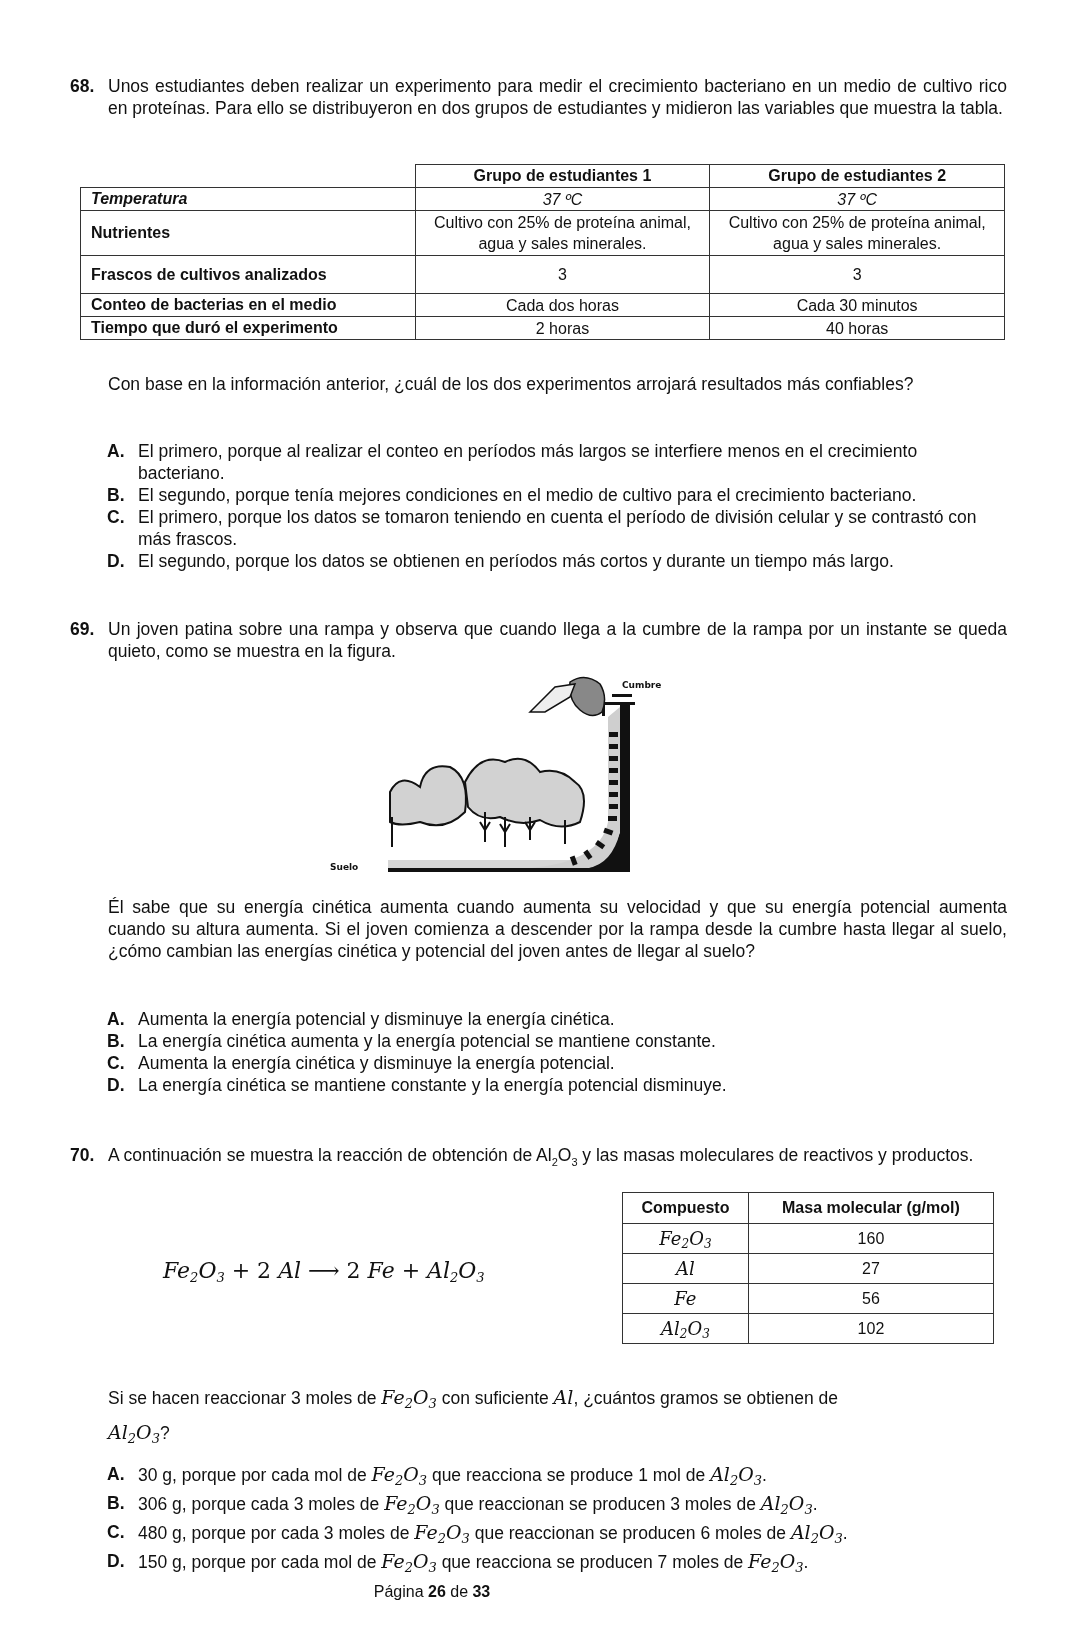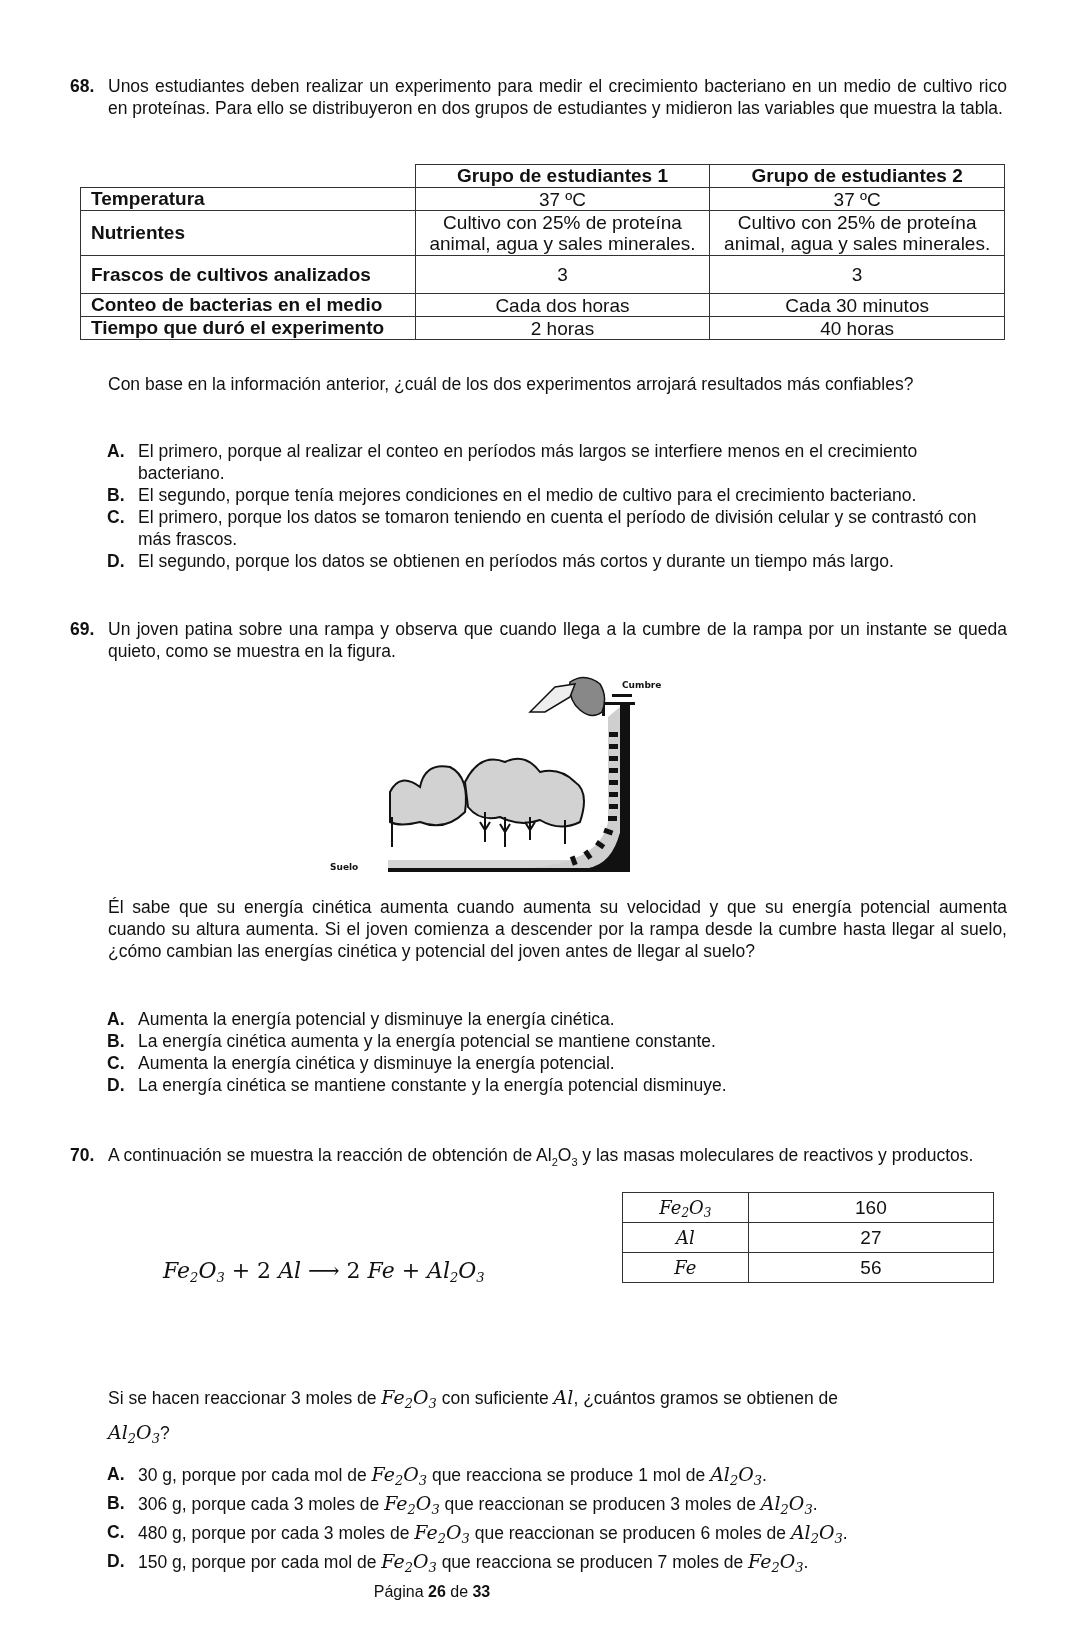--- a/index.html
+++ b/index.html
@@ -8,21 +8,21 @@
   .abs { position: absolute; }
   .qtext { font-size: 17.5px; line-height: 22px; text-align: justify; }
   .qnum { font-weight: bold; position: absolute; left: 0; top: 0; }
   .qbody { margin-left: 38px; }
   .opt { font-size: 17.5px; line-height: 22px; position: absolute; left: 107px; width: 900px; }
   .opt .lbl { font-weight: bold; position: absolute; left: 0; top: 0; }
   .opt .txt { display: block; margin-left: 31px; }
   .math { font-family: "DejaVu Serif", serif; font-style: italic; font-size: 19px; }
   .math sub { font-size: 13px; vertical-align: -4px; line-height: 0; }
   table.grid { border-collapse: collapse; position: absolute; }
-  table.grid td, table.grid th { border: 1.5px solid #333; padding: 0 6px; font-size: 19px; }
+  table.grid td, table.grid th { border: 1.5px solid #333; padding: 0 6px; font-size: 16px; }
   .t1 th { font-weight: bold; text-align: center; height: 22px; }
   .t1 td.rowlab { font-weight: bold; text-align: left; padding-left: 10px; }
   .t1 td.val { text-align: center; line-height: 21px; }
   .t2 th { font-weight: bold; text-align: center; height: 30px; font-size: 17.5px; }
   .t2 td { text-align: center; height: 29px; }
   .t2 td.comp { font-family: "DejaVu Serif", serif; font-style: italic; font-size: 18px; }
   .t2 td.comp sub { font-size: 12px; vertical-align: -3px; line-height: 0; }
   .footer { font-size: 16px; position: absolute; left: 0; width: 864px; text-align: center; }
   .footer b { font-weight: bold; }
 </style>
@@ -39,21 +39,21 @@
       <col style="width:335px">
       <col style="width:295px">
       <col style="width:295px">
     </colgroup>
   <tbody>
       <tr>
     <th style="border:none;"></th>
     <th>Grupo de estudiantes 1</th>
     <th>Grupo de estudiantes 2</th>
   </tr>
-  <tr style="height:23px;">
+  <tr style="height:23px;font-style:italic;">
     <td class="rowlab">Temperatura</td>
     <td class="val">37 ºC</td>
     <td class="val">37 ºC</td>
   </tr>
   <tr style="height:45px;">
     <td class="rowlab">Nutrientes</td>
     <td class="val">Cultivo con 25% de proteína animal, agua y sales minerales.</td>
     <td class="val">Cultivo con 25% de proteína animal, agua y sales minerales.</td>
   </tr>
   <tr style="height:38px;padding-left:36px;">
@@ -173,31 +173,39 @@
 </div>
 
 <div class="abs math" style="left:163px; top:1258px; font-size:22px; white-space:pre;"><span>Fe</span><sub>2</sub><span>O</span><sub>3</sub><span style="font-style:normal"> + 2 </span><span>Al</span><span style="font-style:normal"> ⟶ 2 </span><span>Fe</span><span style="font-style:normal"> + </span><span>Al</span><sub>2</sub><span>O</span><sub>3</sub></div>
 
 <table class="grid t2" style="left:622px; top:1192px; width:372px;">
   <colgroup>
       <col style="width:126px">
       <col style="width:246px">
     </colgroup>
   <tbody>
+      <tr>
+    <th>Compuesto</th>
+    <th>Masa molecular (g/mol)</th>
+  </tr>
   <tr>
     <td class="comp"><span>Fe</span><sub>2</sub><span>O</span><sub>3</sub></td>
     <td>160</td>
   </tr>
   <tr>
     <td class="comp"><span>Al</span></td>
     <td>27</td>
   </tr>
   <tr>
     <td class="comp"><span>Fe</span></td>
     <td>56</td>
+  </tr>
+  <tr>
+    <td class="comp"><span>Al</span><sub>2</sub><span>O</span><sub>3</sub></td>
+    <td>102</td>
   </tr>
 </tbody>
   </table>
 
 <div class="abs qtext" style="left:108px; top:1380px; width:899px; line-height:34px;">
   <span>Si se hacen reaccionar 3 moles de </span><span class="math">Fe<sub>2</sub>O<sub>3</sub></span><span> con suficiente </span><span class="math">Al</span><span>, ¿cuántos gramos se obtienen de </span><br><span class="math">Al<sub>2</sub>O<sub>3</sub></span><span>?</span>
 </div>
 
 <div class="opt" style="top:1460px; line-height:28px;">
   <span class="lbl">A.</span>

